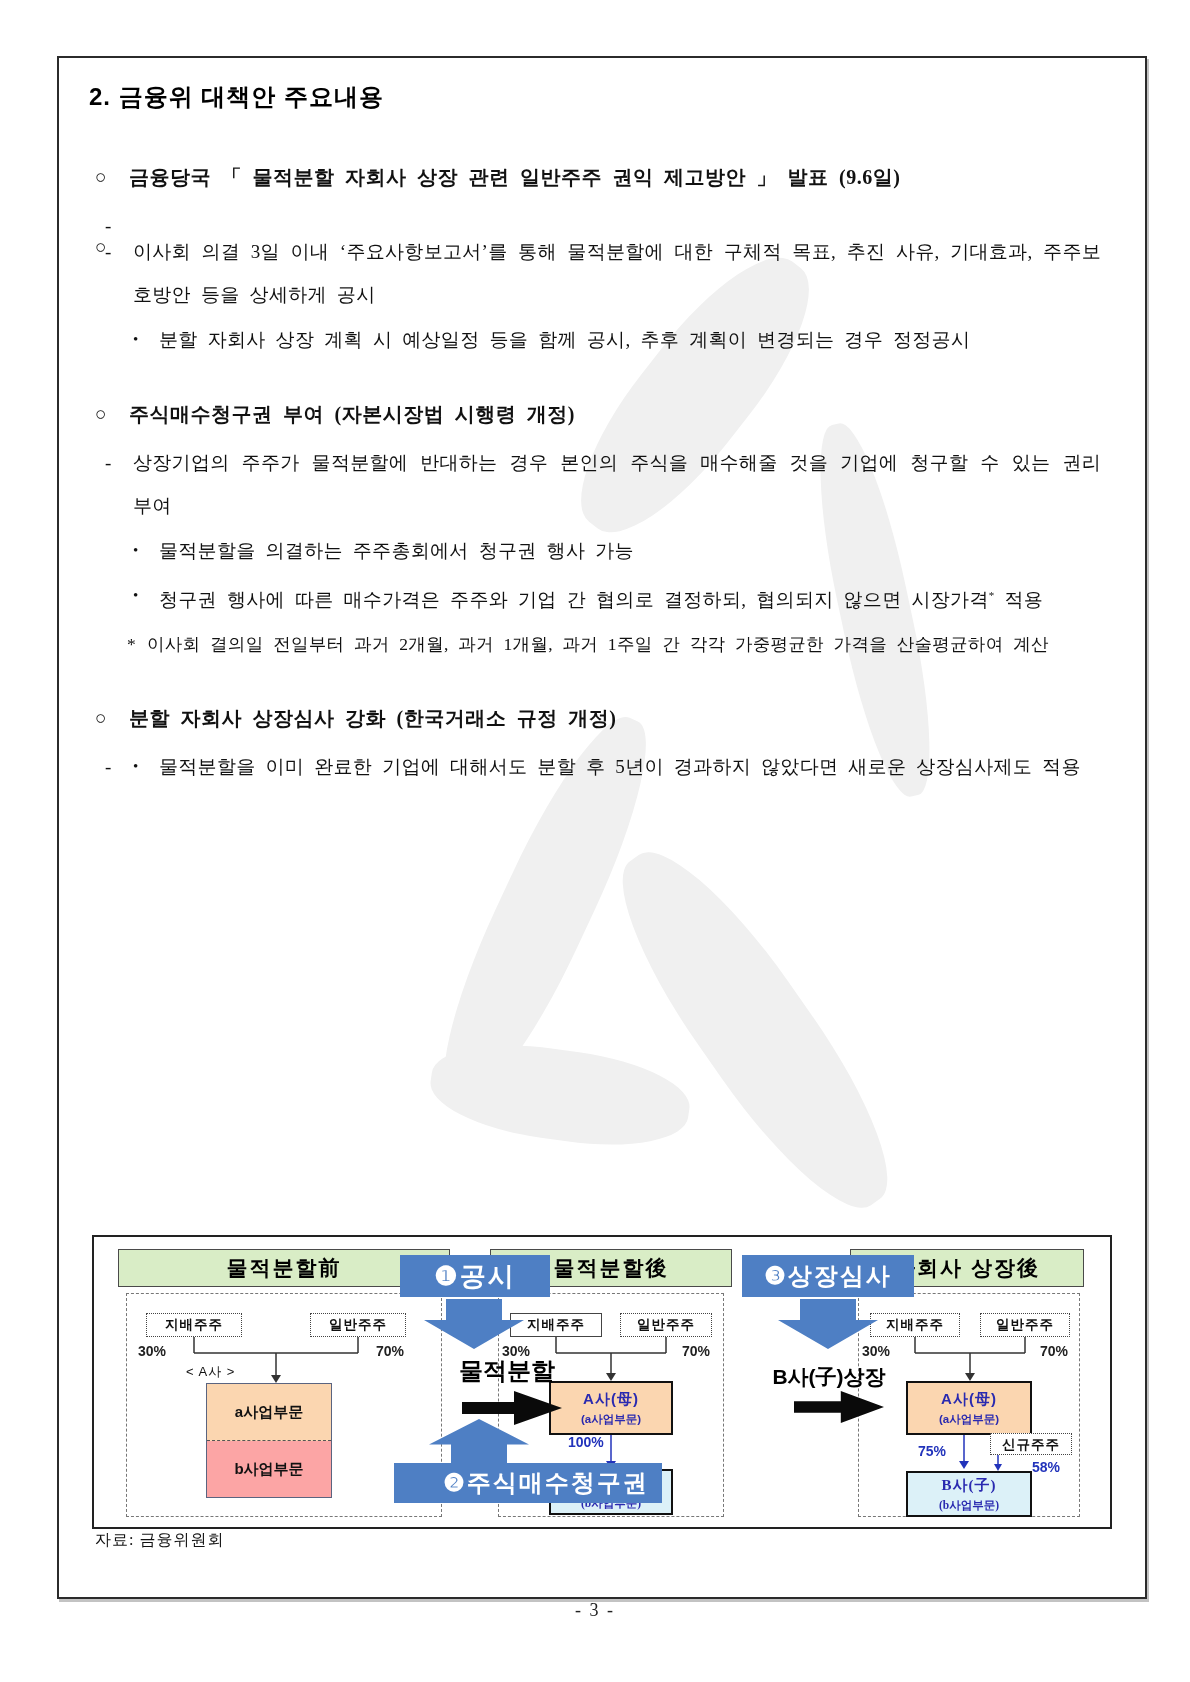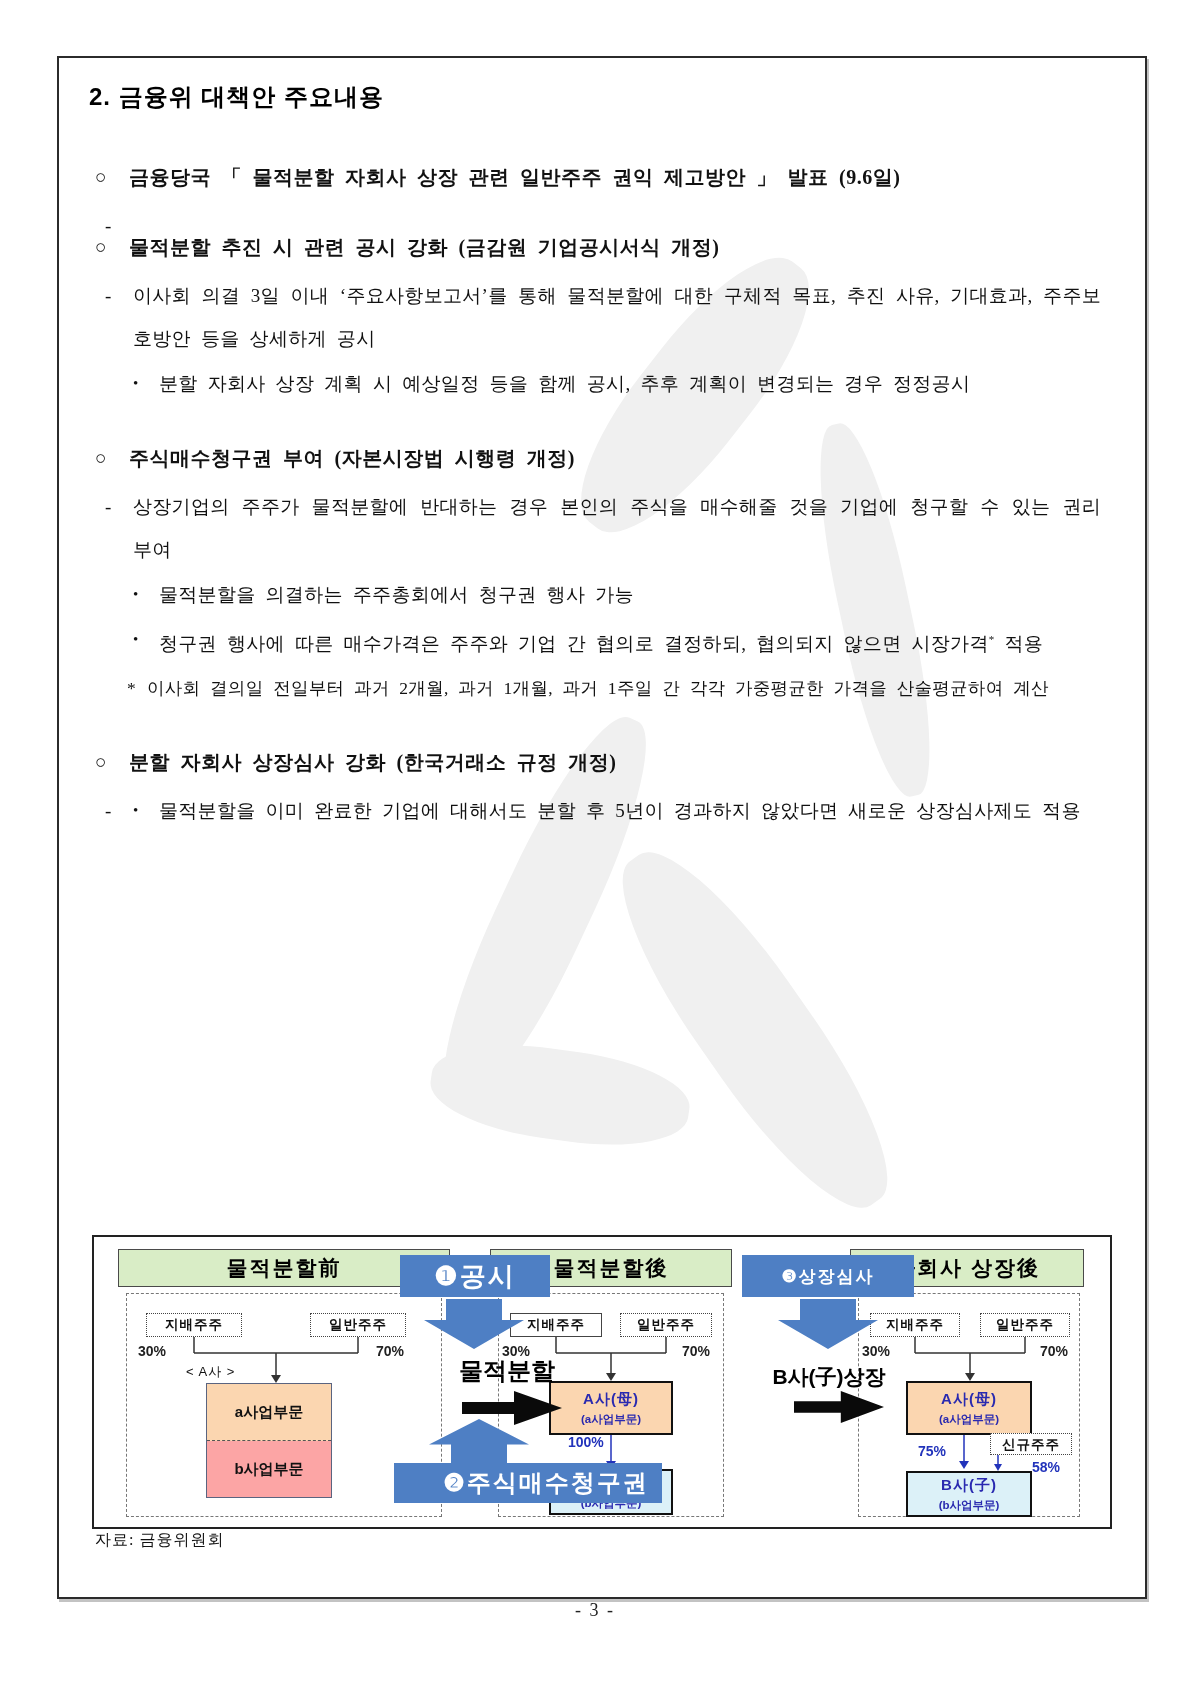--- a/index.html
+++ b/index.html
@@ -68,21 +68,21 @@
     height:56px;text-align:center;font-weight:bold;font-size:15px;
     display:flex;align-items:center;justify-content:center;color:#111;
   }
   .half.a{background:#fbd6b0;border-bottom:1.5px dashed #555;}
   .half.b{background:#fca5a5;}
   .co-box{
     border:2px solid #111;text-align:center;z-index:4;
     display:flex;flex-direction:column;align-items:center;justify-content:center;
   }
   .co-box.parent{background:#fbd6b0;}
-  .co-box.child{background:#dcf1f8;}
+  .co-box.child{background:#dcf1f8;font-family:Liberation Serif, serif;}
   .co-title{font-weight:bold;font-size:15px;color:#2a2ab0;letter-spacing:1px;}
   .co-sub{font-weight:bold;font-size:11.5px;color:#2a2ab0;margin-top:3px;}
   .banner{
     background:#4e7fc4;color:#ffffff;font-weight:bold;text-align:left;
     z-index:6;display:flex;align-items:center;justify-content:center;
     letter-spacing:2px;
   }
   .block-arrow{background:#4e7fc4;z-index:5;}
   .arrow-down{clip-path:polygon(22% 0,78% 0,78% 42%,100% 42%,50% 100%,0 42%,22% 42%);}
   .arrow-up{clip-path:polygon(50% 0,100% 58%,78% 58%,78% 100%,22% 100%,22% 58%,0 58%);}
@@ -123,21 +123,20 @@
     <div class="blk heading first">
       <span class="mk">○</span>
       <span>금융당국 「 물적분할 자회사 상장 관련 일반주주 권익 제고방안 」 발표 (9.6일)</span>
     </div>
     <div class="blk dash">
       <span class="mk">-</span>
     </div>
 
     <div class="blk heading">
       <span class="mk">○</span>
-      <span>물적분할 추진 시 관련 공시 강화 (금감원 기업공시서식 개정)</span>
     </div>
     <div class="blk dash">
       <span class="mk">-</span>
       <span>이사회 의결 3일 이내 ‘주요사항보고서’를 통해 물적분할에 대한 구체적 목표, 추진 사유, 기대효과, 주주보호방안 등을 상세하게 공시</span>
     </div>
     <div class="blk bullet">
       <span class="mk">•</span>
       <span>분할 자회사 상장 계획 시 예상일정 등을 함께 공시, 추후 계획이 변경되는 경우 정정공시</span>
     </div>
 
@@ -186,21 +185,21 @@
     <div class="dg-abs dg-zone" style="left:404px;top:56px;width:226px;height:224px;"></div>
     <div class="dg-abs dg-zone" style="left:764px;top:56px;width:222px;height:224px;"></div>
 
     <div class="dg-abs banner" style="left:306px;top:18px;width:150px;height:42px;font-size:26px;">❶공시</div>
     <div class="dg-abs block-arrow arrow-down" style="left:330px;top:62px;width:100px;height:50px;"></div>
     <div class="dg-abs flow-label" style="left:348px;top:118px;width:130px;font-size:24px;">물적분할</div>
     <div class="dg-abs black-arrow" style="left:368px;top:154px;width:100px;height:34px;"></div>
     <div class="dg-abs block-arrow arrow-up" style="left:335px;top:182px;width:100px;height:44px;"></div>
     <div class="dg-abs banner" style="left:300px;top:226px;width:268px;height:40px;font-size:24px;padding-left:36px;">❷주식매수청구권</div>
 
-    <div class="dg-abs banner" style="left:648px;top:18px;width:172px;height:42px;font-size:17px;">❸상장심사</div>
+    <div class="dg-abs banner" style="left:648px;top:18px;width:172px;height:42px;font-size:24px;">❸상장심사</div>
     <div class="dg-abs block-arrow arrow-down" style="left:684px;top:62px;width:100px;height:50px;"></div>
     <div class="dg-abs flow-label" style="left:655px;top:126px;width:160px;font-size:21px;">B사(子)상장</div>
     <div class="dg-abs black-arrow" style="left:700px;top:154px;width:90px;height:32px;"></div>
 
     <div class="dg-abs sh-box" style="left:52px;top:76px;width:96px;height:24px;">지배주주</div>
     <div class="dg-abs sh-box" style="left:216px;top:76px;width:96px;height:24px;">일반주주</div>
     <div class="dg-abs pct" style="left:44px;top:106px;">30%</div>
     <div class="dg-abs pct" style="left:282px;top:106px;">70%</div>
     <svg class="dg-svg" style="left:52px;top:100px;" width="260" height="46" viewBox="0 0 260 46">
       <path d="M48 0 V16 M212 0 V16 M48 16 H212 M130 16 V38" stroke="#333" stroke-width="1.5" fill="none"></path>

